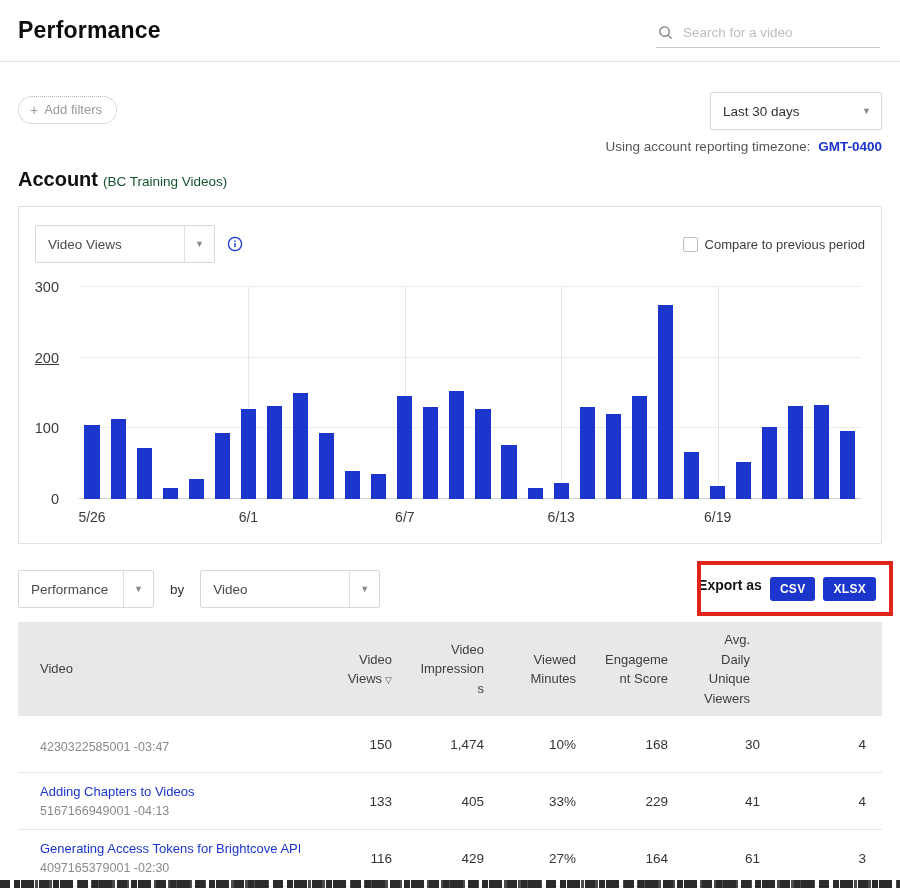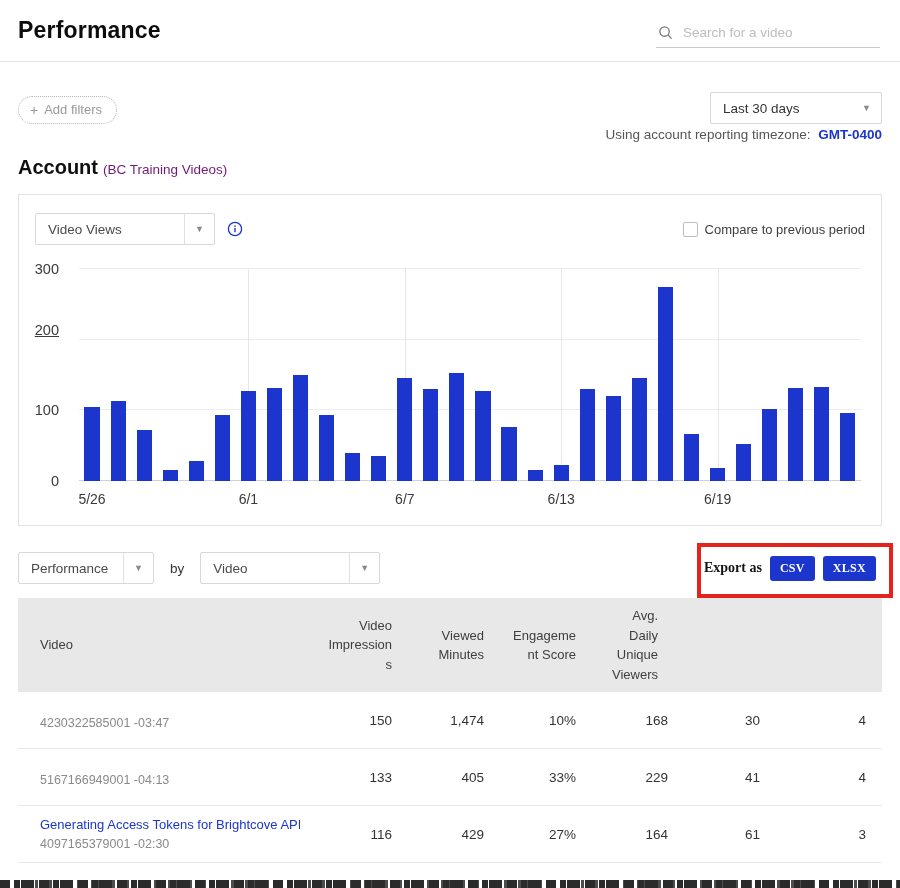--- a/index.html
+++ b/index.html
@@ -16,32 +16,32 @@
   .searchbox { display: flex; align-items: center; gap: 10px; width: 224px; border-bottom: 1px solid #c9c9c9; padding: 6px 2px 7px 2px; margin-top: 6px; }
   .searchbox input { border: 0; outline: 0; flex: 1; font-size: 13.5px; font-family: inherit; color: #333; background: transparent; min-width: 0; }
   .searchbox input::placeholder { color: #bdbdbd; }
 
   
   .content { padding: 0 18px; }
   .filters-row { display: flex; justify-content: space-between; align-items: flex-start; margin-top: 30px; }
   .add-filters { display: inline-flex; align-items: center; gap: 6px; border: 1.5px dotted #b5b5b5; border-radius: 15px; padding: 5px 14px 6px 11px; color: #9a9a9a; font-size: 13px; background: #fff; cursor: pointer; font-family: inherit; margin-top: 4px; }
   .add-filters .plus { font-size: 14px; line-height: 1; }
 
-  .dd { display: flex; align-items: center; border: 1px solid #d8d8d8; border-radius: 2px; background: #fff; height: 32px; font-size: 13.5px; color: #4a4a4a; cursor: pointer; }
+  .dd { display: flex; align-items: center; border: 1px solid #d8d8d8; border-radius: 2px; background: #fff; height: 38px; font-size: 13.5px; color: #4a4a4a; cursor: pointer; }
   .dd-label { padding: 0 12px; flex: 1; white-space: nowrap; overflow: hidden; }
   .dd-arrow { color: #8a8a8a; font-size: 9px; padding: 0 10px; display: flex; align-items: center; }
   .dd-sep .dd-arrow { border-left: 1px solid #e0e0e0; align-self: stretch; }
   .date-dd { width: 172px; color: #333; }
 
-  .tz-row { text-align: right; margin-top: 3px; font-size: 13.5px; color: #555; }
+  .tz-row { text-align: right; margin-top: 9px; font-size: 13.5px; color: #555; }
   .tz-link { color: #1b35cd; font-weight: 700; text-decoration: none; margin-left: 4px; }
 
   .section-head { margin-top: 14px; display: flex; align-items: baseline; gap: 5px; }
   .section-title { font-size: 20px; font-weight: 700; color: #101010; }
-  .section-sub { font-size: 13.5px; color: #701a75; }
+  .section-sub { font-size: 13.5px; color: #14532d; }
 
   
   .chart-card { margin-top: 15px; border: 1px solid #e2e2e2; background: #fff; padding: 18px 16px 10px 16px; }
   .chart-top { display: flex; align-items: center; justify-content: space-between; }
   .chart-top .left { display: flex; align-items: center; }
   .metric-dd { width: 180px; }
   .info-icon { margin-left: 12px; display: inline-flex; cursor: pointer; }
   .compare { display: flex; align-items: flex-start; gap: 7px; font-size: 13px; color: #3d3d3d; cursor: pointer; padding-left: 28px; }
   .compare input { appearance: none; -webkit-appearance: none; width: 15px; height: 15px; border: 1px solid #bdbdbd; border-radius: 2px; background: #fff; margin: 0; cursor: pointer; }
 
@@ -54,21 +54,21 @@
   .bar { width: 58%; }
   .ytick { position: absolute; right: calc(100% + 20px); transform: translateY(50%); font-size: 14.5px; color: #3a3a3a; z-index: 3; }
   .x-axis { position: relative; height: 34px; margin: 0 4px 0 44px; text-decoration: underline; }
   .xtick { position: absolute; top: 10px; transform: translateX(-50%); font-size: 14px; color: #3a3a3a; white-space: nowrap; }
 
   
   .controls-row { margin-top: 26px; display: flex; align-items: center; position: relative; }
   .dim-dd { width: 136px; }
   .by-label { margin: 0 16px; font-size: 13.5px; color: #333; }
   .entity-dd { width: 180px; }
-  .export-group { margin-left: auto; display: flex; align-items: center; gap: 8px; padding-right: 6px; font-family: Liberation Serif, serif; }
+  .export-group { margin-left: auto; display: flex; gap: 8px; padding-right: 6px; }
   .export-label { font-size: 14px; font-weight: 700; color: #141414; }
   .export-btn { background: #1b35cd; color: #fff; font-weight: 700; font-size: 12px; border: 0; border-radius: 3px; padding: 5px 10px; font-family: inherit; cursor: pointer; letter-spacing: .3px; }
   .annotation-box { position: absolute; right: -11px; top: -9px; width: 196px; height: 55px; border: 4px solid #e2241d; pointer-events: none; z-index: 5; }
 
   
   .table { margin-top: 14px; }
   .thead, .tsummary, .trow { display: grid; grid-template-columns: 288px repeat(5, 92px) 116px; }
   .thead { background: #e8e8e8; min-height: 76px; align-items: center; font-size: 13px; color: #3e3e3e; }
   .th { text-align: right; padding: 8px 6px 8px 20px; word-break: break-word; overflow-wrap: break-word; line-height: 1.5; cursor: pointer; }
   .th-video { text-align: left; padding-left: 22px; }
@@ -148,21 +148,21 @@
         <input type="checkbox" style="">
         <span>Compare to previous period</span>
       </label>
     </div>
     <div class="chart-area">
         <div class="hgrid hgrid-base" style="bottom: 0px;"></div>
         <div class="ytick" style="bottom: 0px;">0</div>
         <div class="hgrid" style="bottom: 70.6667px;"></div>
         <div class="ytick" style="bottom: 70.6667px;">100</div>
         <div class="hgrid" style="bottom: 141.333px;"></div>
-        <div class="ytick" style="bottom: 151px; text-decoration: underline;">200</div>
+        <div class="ytick" style="bottom: 141px; text-decoration: underline;">200</div>
         <div class="hgrid" style="bottom: 212px;"></div>
         <div class="ytick" style="bottom: 212px;">300</div>
         <div class="vgrid" style="left: 21.6667%;"></div>
         <div class="vgrid" style="left: 41.6667%;"></div>
         <div class="vgrid" style="left: 61.6667%;"></div>
         <div class="vgrid" style="left: 81.6667%;"></div>
         <div class="bars">
           <div class="bar-slot">
             <div class="bar" style="height: 74.2px; background: rgb(27, 53, 205);"></div>
           </div>
@@ -278,20 +278,23 @@
       <span class="export-label">Export as</span>
       <button class="export-btn">CSV</button>
       <button class="export-btn">XLSX</button>
     </div>
     <div class="annotation-box"></div>
   </div>
 
   <div class="table">
     <div class="thead">
       <div class="th th-video">Video</div>
+      <div class="th">
+        <span>Video Views</span><span class="sort-icon">▽</span>
+      </div>
       <div class="th">Video Impressions</div>
       <div class="th">Viewed Minutes</div>
       <div class="th">Engagement Score</div>
       <div class="th th-last">Avg. Daily Unique Viewers</div>
     </div>
 
 
     <div class="trow">
       <div class="td td-video">
         <div class="video-id">4230322585001 -03:47</div>
@@ -299,20 +302,21 @@
       <div class="td">150</div>
       <div class="td">1,474</div>
       <div class="td">10%</div>
       <div class="td">168</div>
       <div class="td">30</div>
       <div class="td td-last">4</div>
     </div>
 
     <div class="trow">
       <div class="td td-video">
+        <a href="#" class="video-title">Adding Chapters to Videos</a>
         <div class="video-id">5167166949001 -04:13</div>
       </div>
       <div class="td">133</div>
       <div class="td">405</div>
       <div class="td">33%</div>
       <div class="td">229</div>
       <div class="td">41</div>
       <div class="td td-last">4</div>
     </div>
 

